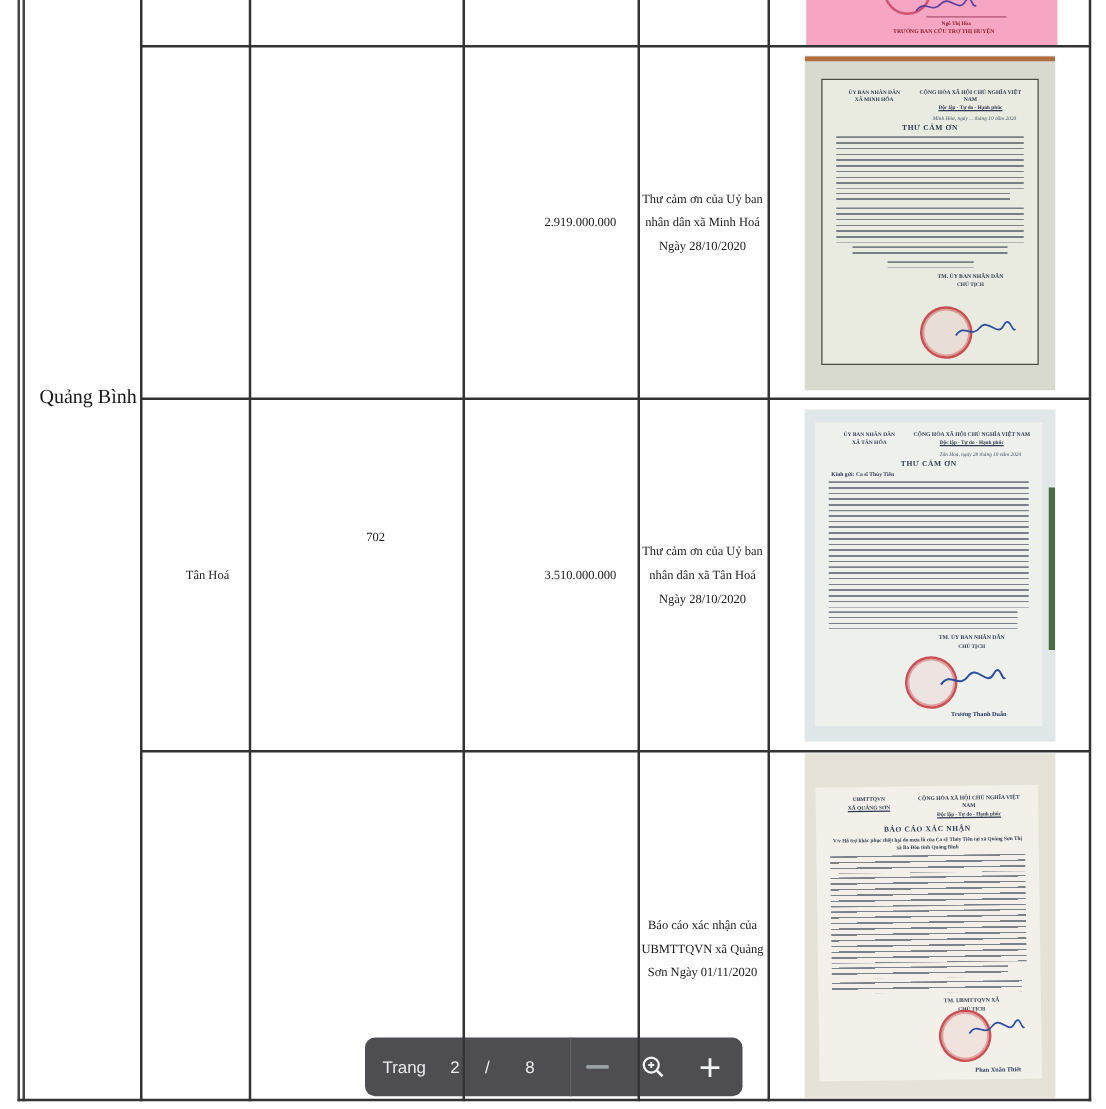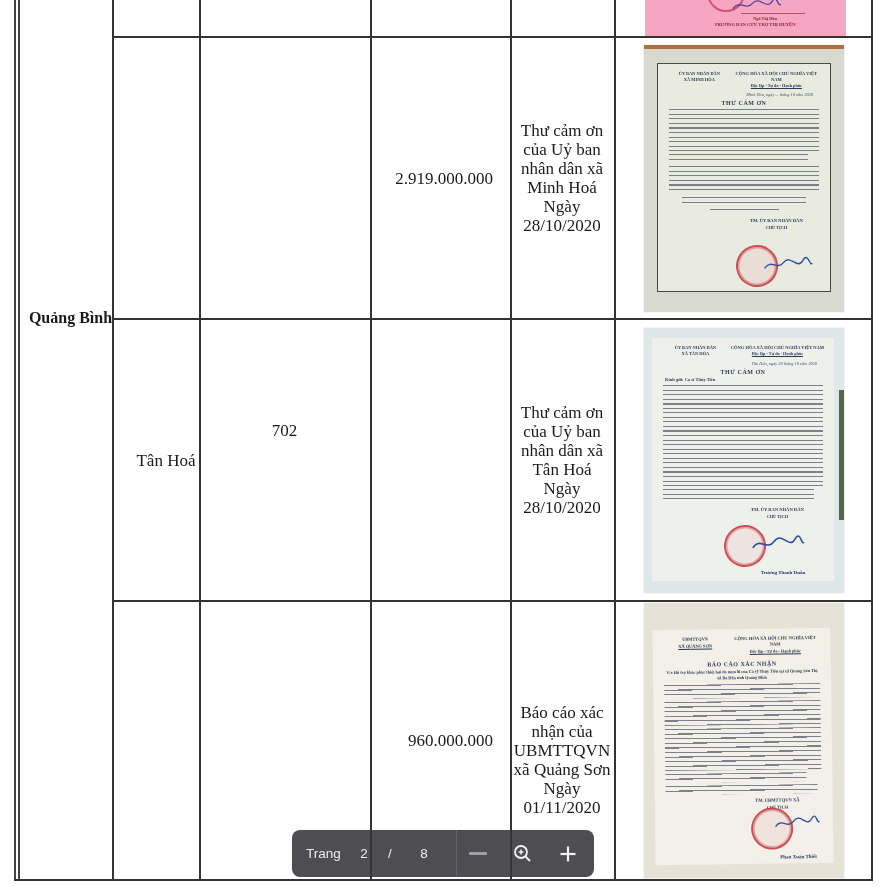--- a/index.html
+++ b/index.html
@@ -2,24 +2,24 @@
 <html><head>
 <meta charset="utf-8">
 <style>
   html,body{margin:0;padding:0;background:#fff;}
   #page{position:relative;width:885px;height:887px;background:#fff;overflow:hidden;
         font-family:"Liberation Serif",serif;color:#1a1a1a;}
   .vline{position:absolute;top:0;height:881px;width:2px;background:#333;}
   .vthin{width:1.5px;background:#444;}
   .hline{position:absolute;left:112px;width:760px;height:2px;background:#333;}
   .cell{position:absolute;display:flex;align-items:center;justify-content:center;
-        text-align:center;font-size:17px;line-height:19px;}
+        text-align:center;font-size:10px;line-height:19px;}
   .amount{justify-content:flex-end;padding-right:9px;box-sizing:border-box;padding-left:15px;}
   .province{position:absolute;left:19px;width:103px;top:309px;text-align:center;
-            font-weight:bold;font-size:16px;}
+            font-weight:normal;font-size:16px;}
   .imgcell{position:absolute;left:616px;width:256px;display:flex;align-items:center;justify-content:center;}
 
   
   .photo{position:relative;width:200px;overflow:hidden;box-shadow:0 0 0 0.5px rgba(0,0,0,0.08);}
   .photo1{height:267px;background:#d8dacf;}
   .photo1 .woodstrip{position:absolute;top:0;left:0;right:0;height:4px;background:#b06f3e;}
   .photo2{height:265px;background:#dfe7e9;}
   .photo2 .greensliver{position:absolute;right:0;top:62px;width:5px;height:130px;background:#4c6b45;}
   .photo3{height:275px;background:#e6e2d7;}
   .paper{position:absolute;box-sizing:border-box;padding:7px 9px;font-family:"Liberation Serif",serif;}
@@ -135,21 +135,22 @@
         </div>
         <div class="stamp" style="left:78px;bottom:4px"></div>
         <svg class="sig" style="left:104px;bottom:16px;width:52px;height:20px" viewBox="0 0 60 20">
           <path d="M3 14 C11 2 17 17 25 7 S41 16 47 5 55 12 58 8" stroke="#2b4ea0" fill="none" stroke-width="1.6"></path>
         </svg>
       </div>
     </div>
   </div>
 
   <div class="cell" style="left:114px;top:320px;width:104px;height:280px">Tân Hoá</div>
-  <div class="cell" style="left:201px;top:320px;width:167px;height:220px">702</div>
+  <div class="cell" style="left:217px;top:320px;width:167px;height:220px">702</div>
+  <div class="cell amount" style="left:372px;top:320px;width:130px;height:280px">3.510.000.000</div>
   <div class="cell" style="left:512px;top:320px;width:100px;height:280px">Thư cảm ơn của Uỷ ban nhân dân xã Tân Hoá Ngày 28/10/2020</div>
 
   <div class="imgcell" style="top:320px;height:280px">
     <div class="photo photo2">
       <div class="greensliver"></div>
       <div class="paper paper2">
         <div class="lhead">
           <div class="lorg">
             <span>ỦY BAN NHÂN DÂN</span><br>
             <span>XÃ TÂN HÓA</span>
@@ -172,21 +173,20 @@
         </div>
         <div class="stamp" style="left:72px;bottom:14px"></div>
         <svg class="sig" style="left:98px;bottom:26px;width:56px;height:22px" viewBox="0 0 60 22">
           <path d="M3 15 C11 3 18 19 26 8 S42 17 48 6 55 13 58 9" stroke="#2b4ea0" fill="none" stroke-width="1.7"></path>
         </svg>
         <div class="signer" style="left:86px;bottom:6px;width:90px">Trương Thanh Duẫn</div>
       </div>
     </div>
   </div>
 
-  <div class="cell amount" style="left:372px;top:602px;width:130px;height:277px">960.000.000</div>
   <div class="cell" style="left:512px;top:602px;width:100px;height:315px">Báo cáo xác nhận của UBMTTQVN xã Quảng Sơn Ngày 01/11/2020</div>
 
   <div class="imgcell" style="top:602px;height:277px">
     <div class="photo photo3">
       <div class="paper paper3">
         <div class="lhead">
           <div class="lorg">
             <span>UBMTTQVN</span><br>
             <span style="text-decoration:underline">XÃ QUẢNG SƠN</span>
           </div>

